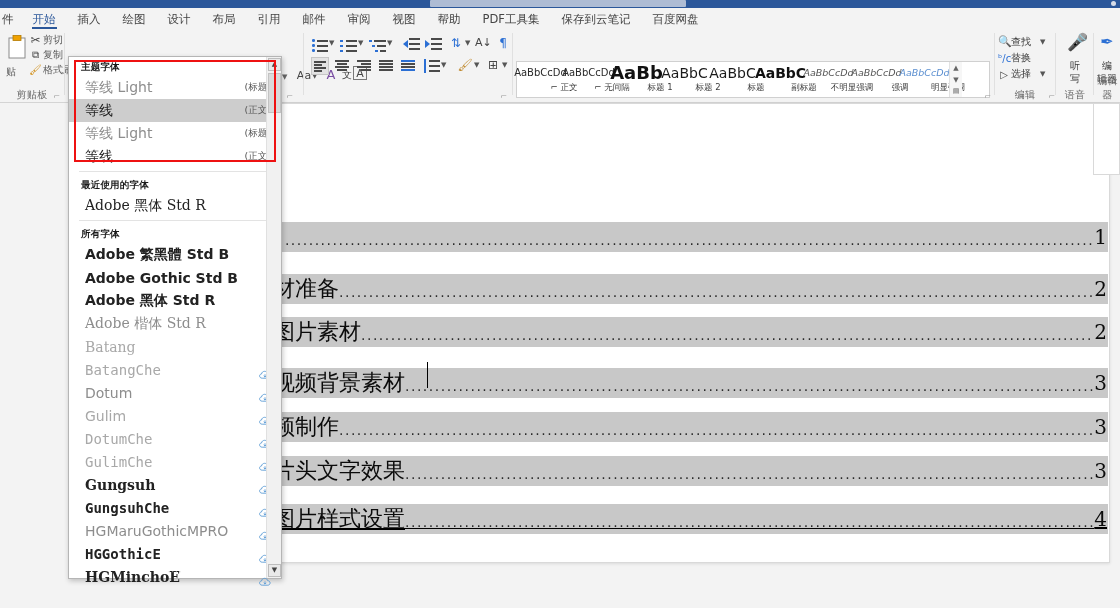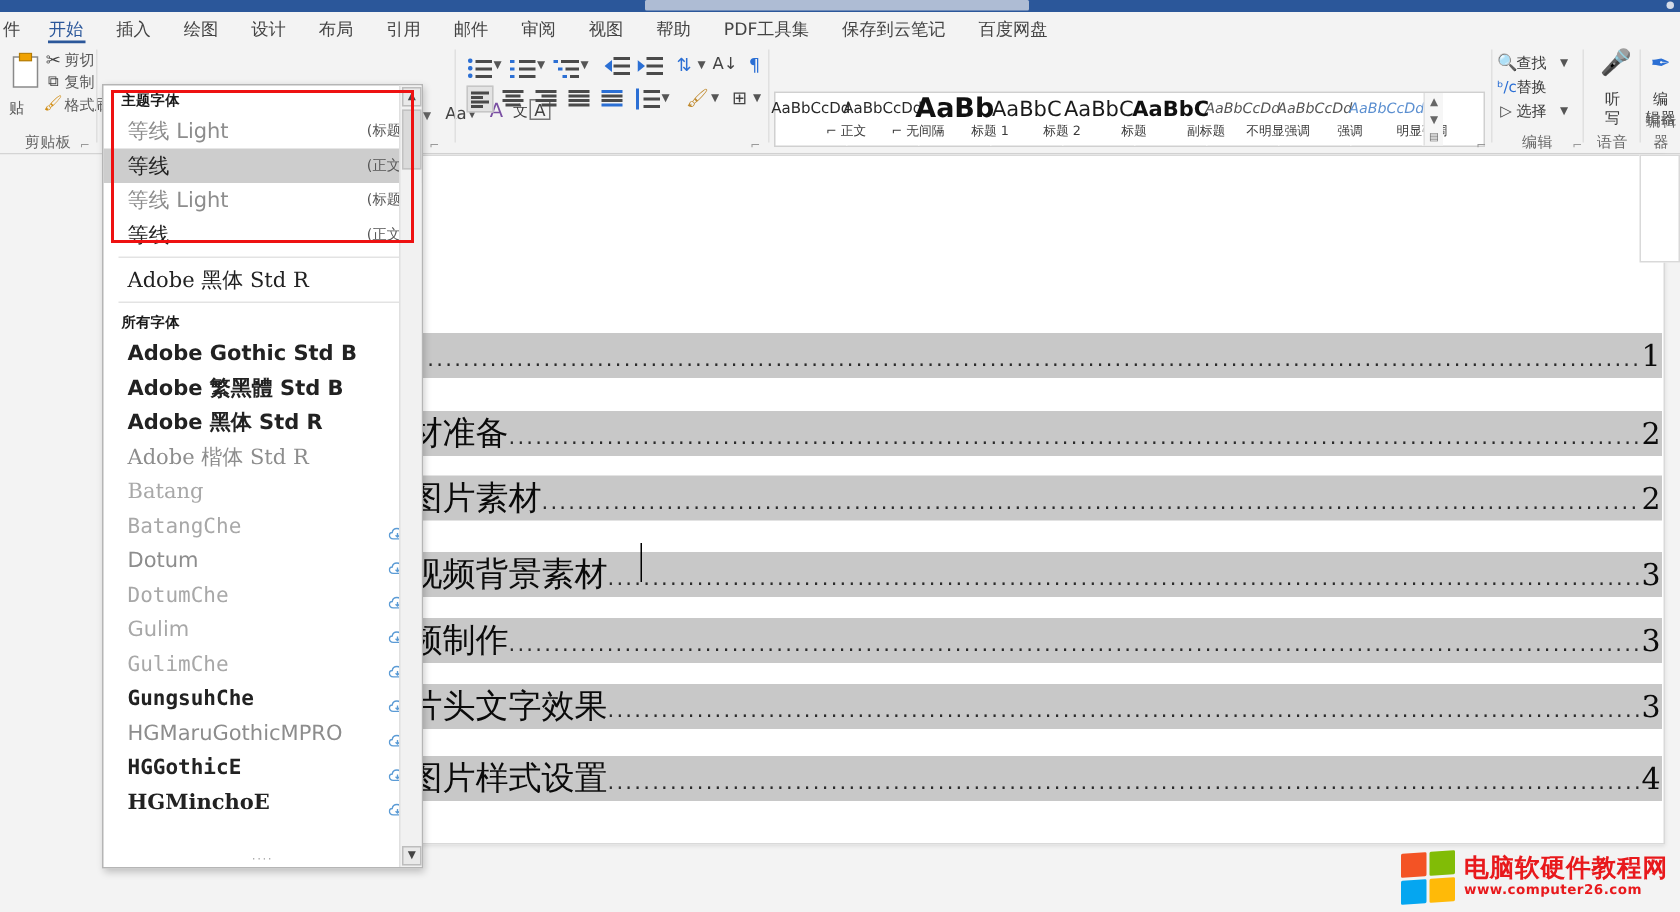--- a/index.html
+++ b/index.html
@@ -500,21 +500,21 @@
           <div class="toc-line" style="top: 308px;">
             <span class="toc-title">频制作</span>
             <span class="toc-dots">................................................................................................................................................................................................</span>
             <span class="toc-page">3</span>
           </div>
           <div class="toc-line" style="top: 352px;">
             <span class="toc-title">片头文字效果</span>
             <span class="toc-dots">................................................................................................................................................................................................</span>
             <span class="toc-page">3</span>
           </div>
-          <div class="toc-line" style="top: 400px;">
+          <div class="toc-line" style="top: 400px; text-decoration: underline;">
             <span class="toc-title">图片样式设置</span>
             <span class="toc-dots">................................................................................................................................................................................................</span>
             <span class="toc-page">4</span>
           </div>
         </div>
       <div class="caretbar" style="left:154px; top:258px; width:1px; height:26px;"></div>
     </div>
     <div class="page-right-panel"></div>
   </div>
 
@@ -532,35 +532,36 @@
         <div class="dd-item">
           <span class="nm f-sans f-gray">等线 Light</span>
           <span class="tag">(标题)</span>
         </div>
         <div class="dd-item">
           <span class="nm f-sans">等线</span>
           <span class="tag">(正文)</span>
         </div>
       </div>
     <div class="dd-sep"></div>
+    <div class="dd-head">最近使用的字体</div>
     <div id="recent-host">
         <div class="dd-item">
           <span class="nm f-serif">Adobe 黑体 Std R</span>
         </div>
       </div>
     <div class="dd-sep"></div>
     <div class="dd-head">所有字体</div>
     <div id="all-host">
         <div class="dd-item">
+          <span class="nm f-sans f-bold">Adobe 繁黑體 Std B</span>
+        </div>
+        <div class="dd-item">
           <span class="nm f-sans f-bold">Adobe Gothic Std B</span>
         </div>
         <div class="dd-item">
-          <span class="nm f-sans f-bold">Adobe 繁黑體 Std B</span>
-        </div>
-        <div class="dd-item">
           <span class="nm f-sans f-bold">Adobe 黑体 Std R</span>
         </div>
         <div class="dd-item">
           <span class="nm f-serif f-gray">Adobe 楷体 Std R</span>
         </div>
         <div class="dd-item">
           <span class="nm f-serif f-ltgray">Batang</span>
         </div>
         <div class="dd-item">
           <span class="nm f-mono f-ltgray">BatangChe</span>
@@ -570,35 +571,42 @@
             </svg></span>
         </div>
         <div class="dd-item">
           <span class="nm f-sans f-gray">Dotum</span>
           <span class="cloud"><svg width="13" height="10" viewBox="0 0 13 10">
               <path d="M3.2 8.2 C1.4 8.2 0.6 7 0.6 5.9 C0.6 4.8 1.5 4 2.5 4 C2.7 2.4 4 1.3 5.6 1.3 C7.1 1.3 8.4 2.3 8.7 3.7 C10 3.7 11.1 4.6 11.1 5.9 C11.1 7.2 10.1 8.2 8.8 8.2 Z" fill="none" stroke="#5b9bd5" stroke-width="0.9"></path>
               <path d="M6 4.3 L6 7 M4.7 5.8 L6 7.1 L7.3 5.8" stroke="#5b9bd5" stroke-width="0.9" fill="none"></path>
             </svg></span>
         </div>
         <div class="dd-item">
+          <span class="nm f-sans f-ltgray">Gulim</span>
+          <span class="cloud"><svg width="13" height="10" viewBox="0 0 13 10">
+              <path d="M3.2 8.2 C1.4 8.2 0.6 7 0.6 5.9 C0.6 4.8 1.5 4 2.5 4 C2.7 2.4 4 1.3 5.6 1.3 C7.1 1.3 8.4 2.3 8.7 3.7 C10 3.7 11.1 4.6 11.1 5.9 C11.1 7.2 10.1 8.2 8.8 8.2 Z" fill="none" stroke="#5b9bd5" stroke-width="0.9"></path>
+              <path d="M6 4.3 L6 7 M4.7 5.8 L6 7.1 L7.3 5.8" stroke="#5b9bd5" stroke-width="0.9" fill="none"></path>
+            </svg></span>
+        </div>
+        <div class="dd-item">
           <span class="nm f-mono f-ltgray">DotumChe</span>
           <span class="cloud"><svg width="13" height="10" viewBox="0 0 13 10">
               <path d="M3.2 8.2 C1.4 8.2 0.6 7 0.6 5.9 C0.6 4.8 1.5 4 2.5 4 C2.7 2.4 4 1.3 5.6 1.3 C7.1 1.3 8.4 2.3 8.7 3.7 C10 3.7 11.1 4.6 11.1 5.9 C11.1 7.2 10.1 8.2 8.8 8.2 Z" fill="none" stroke="#5b9bd5" stroke-width="0.9"></path>
               <path d="M6 4.3 L6 7 M4.7 5.8 L6 7.1 L7.3 5.8" stroke="#5b9bd5" stroke-width="0.9" fill="none"></path>
             </svg></span>
         </div>
         <div class="dd-item">
-          <span class="nm f-sans f-ltgray">Gulim</span>
-          <span class="cloud"><svg width="13" height="10" viewBox="0 0 13 10">
-              <path d="M3.2 8.2 C1.4 8.2 0.6 7 0.6 5.9 C0.6 4.8 1.5 4 2.5 4 C2.7 2.4 4 1.3 5.6 1.3 C7.1 1.3 8.4 2.3 8.7 3.7 C10 3.7 11.1 4.6 11.1 5.9 C11.1 7.2 10.1 8.2 8.8 8.2 Z" fill="none" stroke="#5b9bd5" stroke-width="0.9"></path>
-              <path d="M6 4.3 L6 7 M4.7 5.8 L6 7.1 L7.3 5.8" stroke="#5b9bd5" stroke-width="0.9" fill="none"></path>
-            </svg></span>
-        </div>
-        <div class="dd-item">
           <span class="nm f-mono f-ltgray">GulimChe</span>
+          <span class="cloud"><svg width="13" height="10" viewBox="0 0 13 10">
+              <path d="M3.2 8.2 C1.4 8.2 0.6 7 0.6 5.9 C0.6 4.8 1.5 4 2.5 4 C2.7 2.4 4 1.3 5.6 1.3 C7.1 1.3 8.4 2.3 8.7 3.7 C10 3.7 11.1 4.6 11.1 5.9 C11.1 7.2 10.1 8.2 8.8 8.2 Z" fill="none" stroke="#5b9bd5" stroke-width="0.9"></path>
+              <path d="M6 4.3 L6 7 M4.7 5.8 L6 7.1 L7.3 5.8" stroke="#5b9bd5" stroke-width="0.9" fill="none"></path>
+            </svg></span>
+        </div>
+        <div class="dd-item">
+          <span class="nm f-serif f-bold">Gungsuh</span>
           <span class="cloud"><svg width="13" height="10" viewBox="0 0 13 10">
               <path d="M3.2 8.2 C1.4 8.2 0.6 7 0.6 5.9 C0.6 4.8 1.5 4 2.5 4 C2.7 2.4 4 1.3 5.6 1.3 C7.1 1.3 8.4 2.3 8.7 3.7 C10 3.7 11.1 4.6 11.1 5.9 C11.1 7.2 10.1 8.2 8.8 8.2 Z" fill="none" stroke="#5b9bd5" stroke-width="0.9"></path>
               <path d="M6 4.3 L6 7 M4.7 5.8 L6 7.1 L7.3 5.8" stroke="#5b9bd5" stroke-width="0.9" fill="none"></path>
             </svg></span>
         </div>
         <div class="dd-item">
           <span class="nm f-mono f-bold">GungsuhChe</span>
           <span class="cloud"><svg width="13" height="10" viewBox="0 0 13 10">
               <path d="M3.2 8.2 C1.4 8.2 0.6 7 0.6 5.9 C0.6 4.8 1.5 4 2.5 4 C2.7 2.4 4 1.3 5.6 1.3 C7.1 1.3 8.4 2.3 8.7 3.7 C10 3.7 11.1 4.6 11.1 5.9 C11.1 7.2 10.1 8.2 8.8 8.2 Z" fill="none" stroke="#5b9bd5" stroke-width="0.9"></path>
               <path d="M6 4.3 L6 7 M4.7 5.8 L6 7.1 L7.3 5.8" stroke="#5b9bd5" stroke-width="0.9" fill="none"></path>
@@ -630,26 +638,14 @@
     <div class="redbox"></div>
 
     <div class="dd-scrollbar">
       <div class="dd-sb-up">▲</div>
       <div class="dd-sb-thumb"></div>
       <div class="dd-sb-down">▼</div>
     </div>
     <div class="dd-grip">····</div>
   </div>
 
-  <div class="watermark">
-    <div class="win-logo">
-      <i id="wl0" style="background: rgb(243, 83, 37);"></i>
-        <i id="wl1" style="background: rgb(129, 188, 6);"></i>
-        <i id="wl2" style="background: rgb(5, 166, 240);"></i>
-        <i id="wl3" style="background: rgb(255, 186, 8);"></i>
-    </div>
-    <div class="wm-text">
-      <div class="wm-main">电脑软硬件教程网</div>
-      <div class="wm-sub">www.computer26.com</div>
-    </div>
-  </div>
 
 </div>
 
 </body></html>

